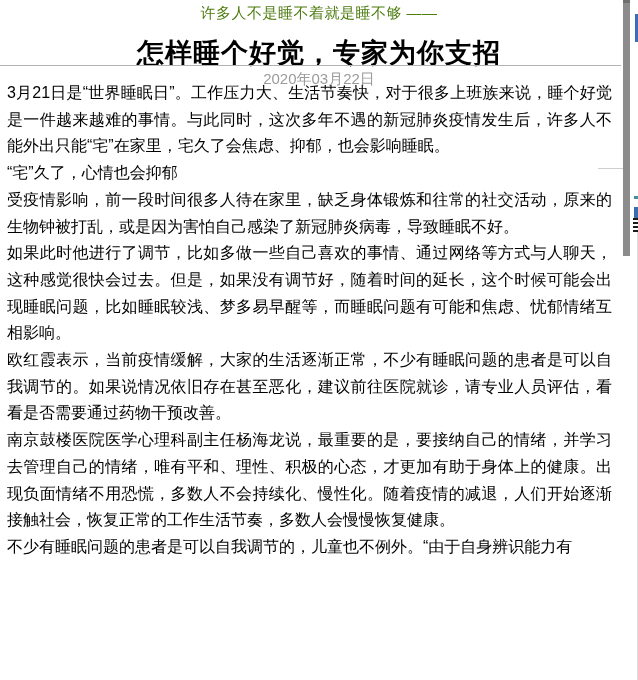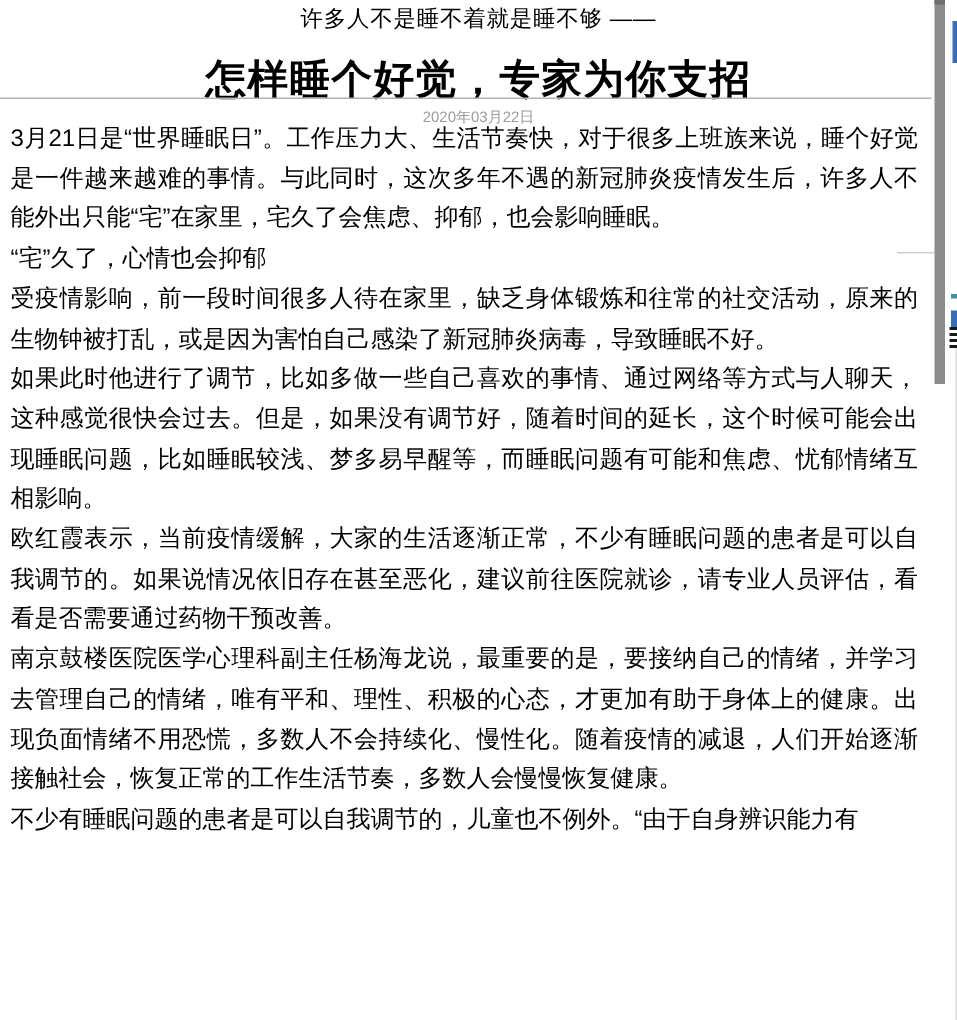--- a/index.html
+++ b/index.html
@@ -11,32 +11,32 @@
     font-family: "Liberation Sans", "DejaVu Sans", sans-serif;
     color: #000;
   }
   .page { width: 638px; height: 680px; position: relative; background: #fff; }
 
   
   .header { text-align: center; padding-top: 3px; }
   .supertitle {
     font-size: 15px;
     line-height: 20px;
-    color: #000000;
+    color: #4d7c0f;
     letter-spacing: 0.5px;
   }
   .title {
     font-size: 27px;
     font-weight: bold;
     line-height: 32px;
     margin-top: 14px;
     letter-spacing: 1px;
   }
   .date {
-    font-size: 10px;
+    font-size: 15px;
     color: #9b9b9b;
     line-height: 15px;
     margin-top: 2px;
   }
   .divider {
     position: absolute;
     left: 0; top: 65px;
     width: 621px; height: 0;
     border-top: 1px solid #b2b2b2;
   }

